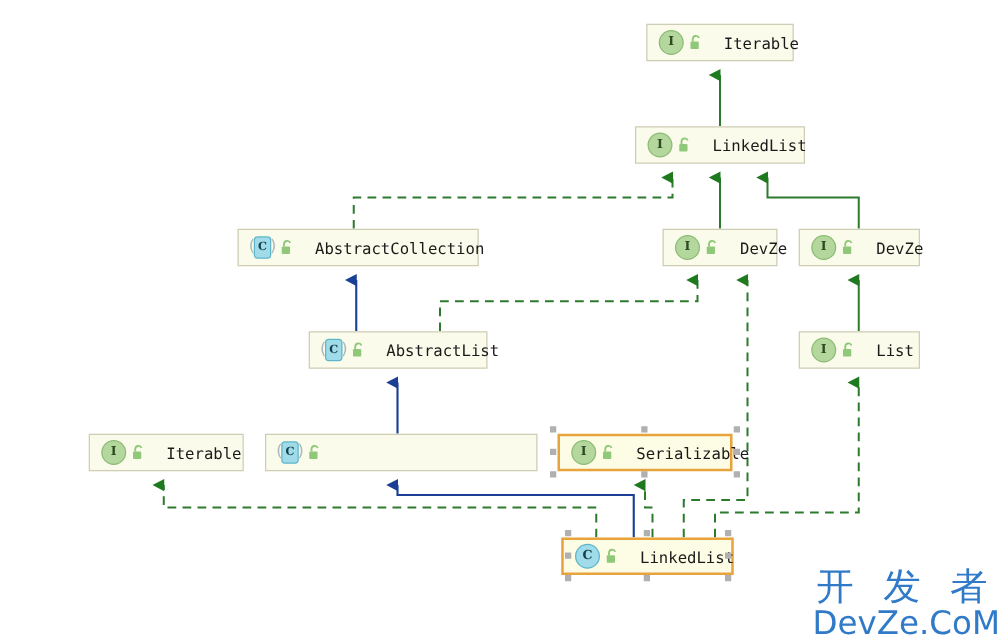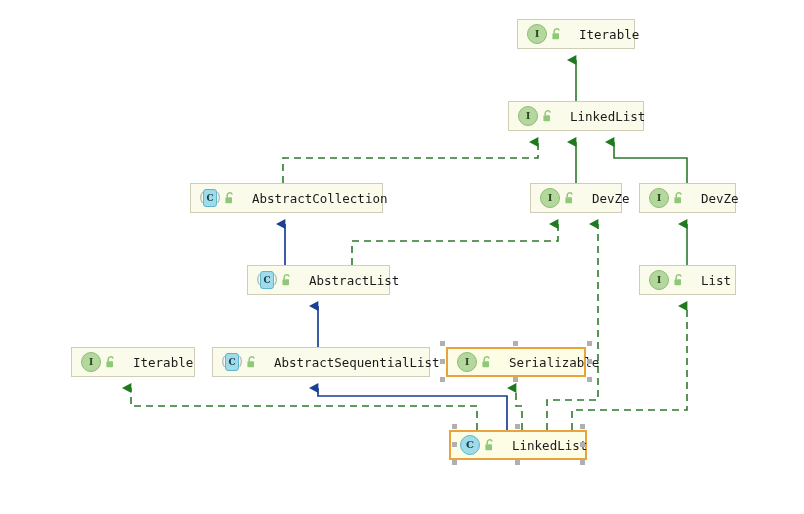--- a/index.html
+++ b/index.html
@@ -322,21 +322,20 @@
   <div class="node" style="left:212px; top:347px; width:218px;">
     <span class="ico-wrap">
       <span class="paren l">(</span>
       <span class="ico-abstract">C</span>
       <span class="paren r">)</span>
     </span>
     <svg class="lock" viewBox="0 0 16 16">
       <path d="M5.2 7.2 V5.0 a2.6 2.6 0 0 1 5.0 -0.6" fill="none" stroke="#8fc878" stroke-width="1.5"></path>
       <rect x="3.4" y="7.2" width="6.6" height="6.0" rx="0.8" fill="#8fc878"></rect>
     </svg>
-    <span class="node-label">AbstractSequentialList</span>
   </div>
 
   <div class="node selected" style="left:446px; top:347px; width:140px;">
     <span class="ico-wrap">
       <span class="ico-iface">I</span>
     </span>
     <svg class="lock" viewBox="0 0 16 16">
       <path d="M5.2 7.2 V5.0 a2.6 2.6 0 0 1 5.0 -0.6" fill="none" stroke="#8fc878" stroke-width="1.5"></path>
       <rect x="3.4" y="7.2" width="6.6" height="6.0" rx="0.8" fill="#8fc878"></rect>
     </svg>
@@ -363,14 +362,18 @@
   </div>
   <div class="handle" style="left:452px; top:424px;"></div>
   <div class="handle" style="left:515px; top:424px;"></div>
   <div class="handle" style="left:580px; top:424px;"></div>
   <div class="handle" style="left:452px; top:442px;"></div>
   <div class="handle" style="left:580px; top:442px;"></div>
   <div class="handle" style="left:452px; top:460px;"></div>
   <div class="handle" style="left:515px; top:460px;"></div>
   <div class="handle" style="left:580px; top:460px;"></div>
 
+  <div id="watermark">
+    <span id="wm-cn">开 发 者</span>
+    <span id="wm-en">DevZe.CoM</span>
+  </div>
 
 </div>
 
 </body></html>

